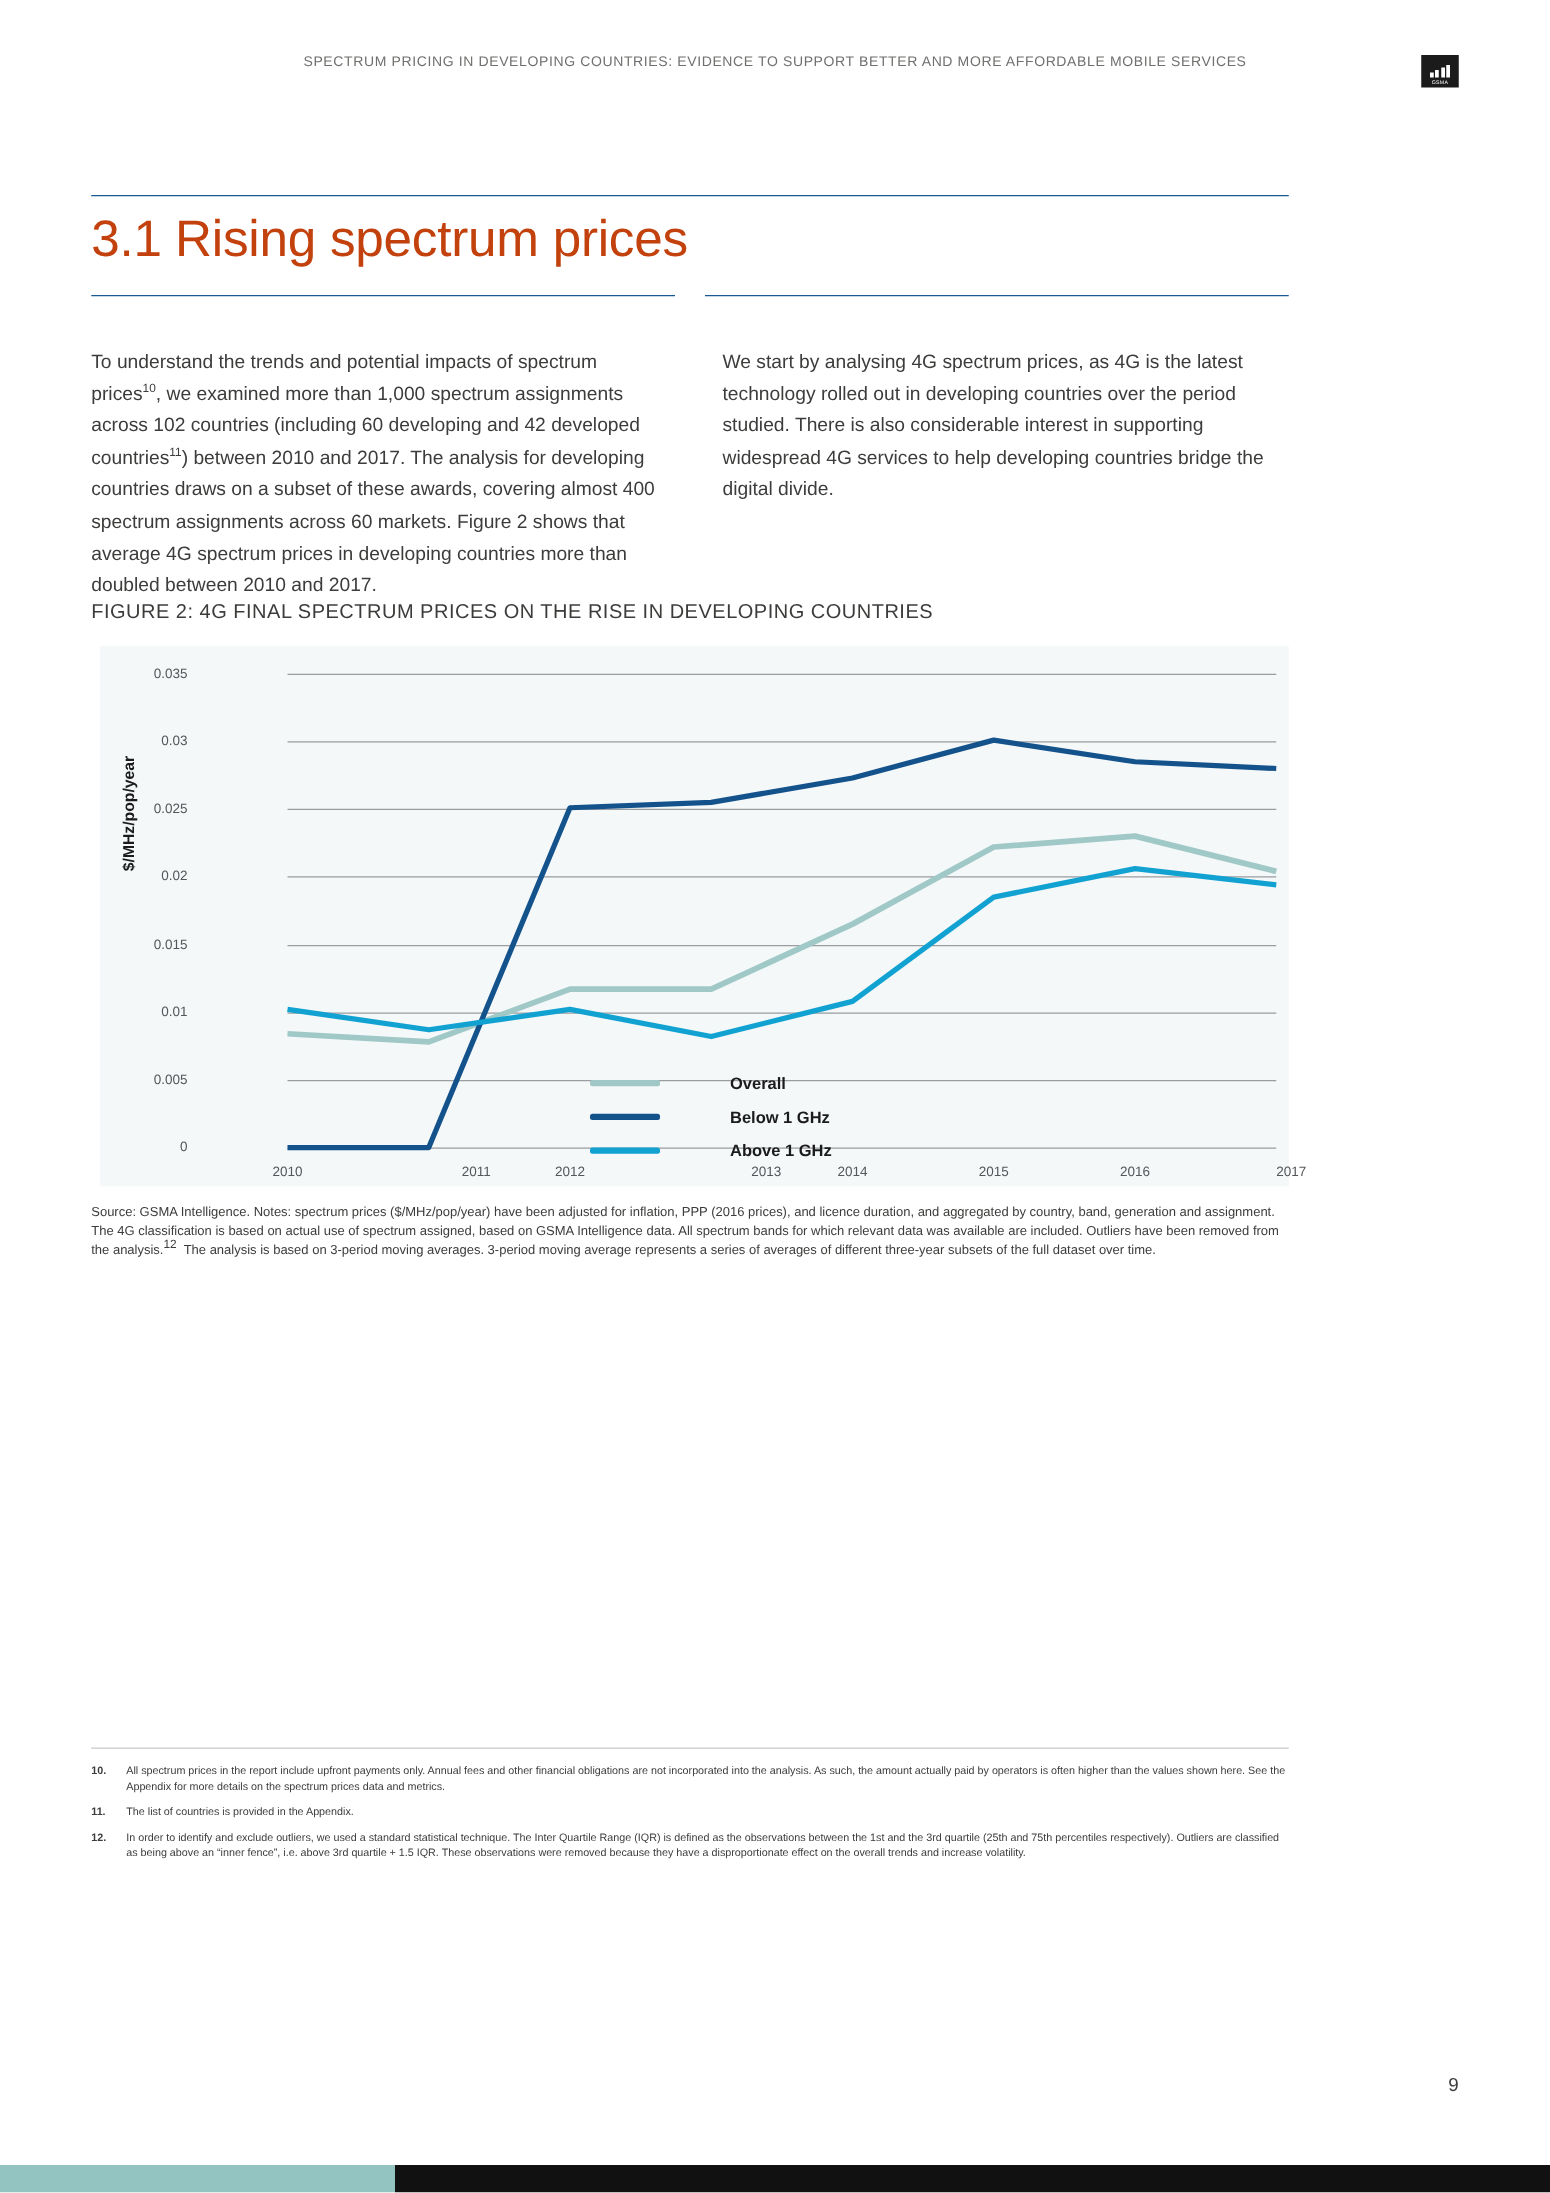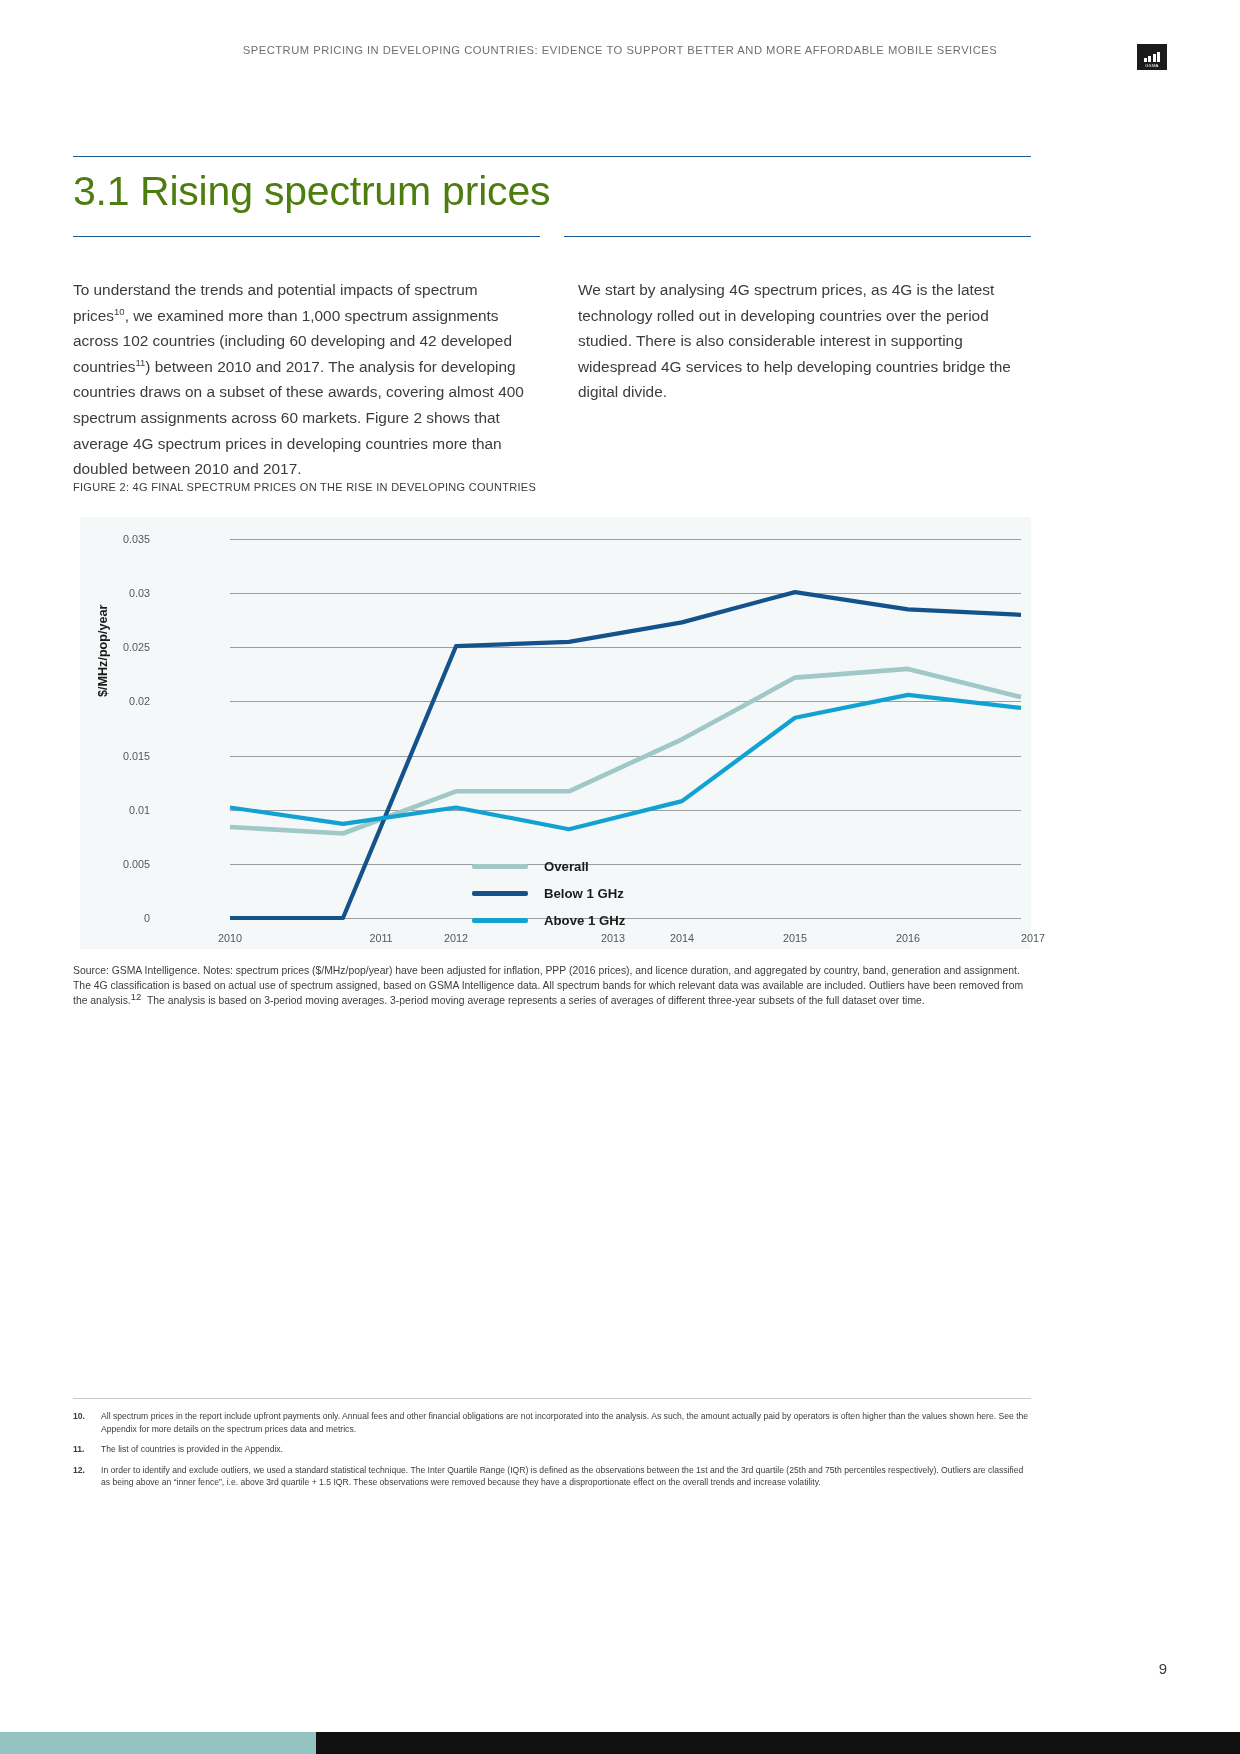--- a/index.html
+++ b/index.html
@@ -35,42 +35,42 @@
     font-size:4.2px;color:#fff;letter-spacing:.06em;margin-top:1.5px;
     font-family:"Liberation Sans", sans-serif;
   }
 
   
   .rule-top{
     position:absolute;left:73px;top:156px;width:958px;height:1px;background:#1a5a93;
   }
   .sec-title{
     position:absolute;left:73px;top:168px;
-    font-size:41px;color:#4d7c0f;font-weight:300;letter-spacing:-.2px;
+    font-size:41px;color:#c2410c;font-weight:300;letter-spacing:-.2px;
     white-space:nowrap;
   }
   .sec-num{display:inline-block;min-width:67px;}
   .rule-b1{position:absolute;left:73px;top:236px;width:467px;height:1px;background:#1a5a93;}
   .rule-b2{position:absolute;left:564px;top:236px;width:467px;height:1px;background:#1a5a93;}
 
   
   .cols{
     position:absolute;left:73px;top:277px;width:958px;
     display:flex;gap:53px;
   }
   .col{width:452px;}
   .col p{
     margin:0;font-size:15.4px;line-height:25.6px;color:#3c3c3b;
   }
   sup{font-size:9.5px;vertical-align:super;line-height:0;}
 
   
   .fig-caption{
     position:absolute;left:73px;top:481px;
-    font-size:11px;letter-spacing:.025em;color:#3c3c3b;text-transform:uppercase;
+    font-size:16px;letter-spacing:.025em;color:#3c3c3b;text-transform:uppercase;
   }
   .fig-box{
     position:absolute;left:80px;top:517px;width:951px;height:432px;
     background:#f4f8f9;
   }
 
   
   .chart{position:absolute;inset:0;}
   .ylabel{
     position:absolute;left:16px;top:calc(50% - 36px);
@@ -83,21 +83,21 @@
   }
   .yticks{position:absolute;left:24px;top:0;width:46px;height:100%;}
   .grid{position:absolute;left:80px;right:10px;height:1px;background:#7e7f83;opacity:.75;}
   .xtick{
     position:absolute;font-size:10.8px;color:#55565a;transform:translateX(-50%);
   }
 
   .legend{
     position:absolute;left:392px;bottom:15px;width:300px;
   }
-  .legend-row{display:flex;align-items:center;height:27px;}
+  .legend-row{display:flex;align-items:center;height:27px;gap:40px;}
   .legend-swatch{display:block;width:56px;height:4px;border-radius:2px;}
   .legend-swatch.thick{height:5px;}
   .legend-label{
     margin-left:16px;font-size:13.2px;font-weight:700;color:#1b1b1b;white-space:nowrap;
   }
 
   
   .srcnote{
     position:absolute;left:73px;top:963px;width:952px;
     font-size:10.4px;line-height:15.2px;color:#3c3c3b;

